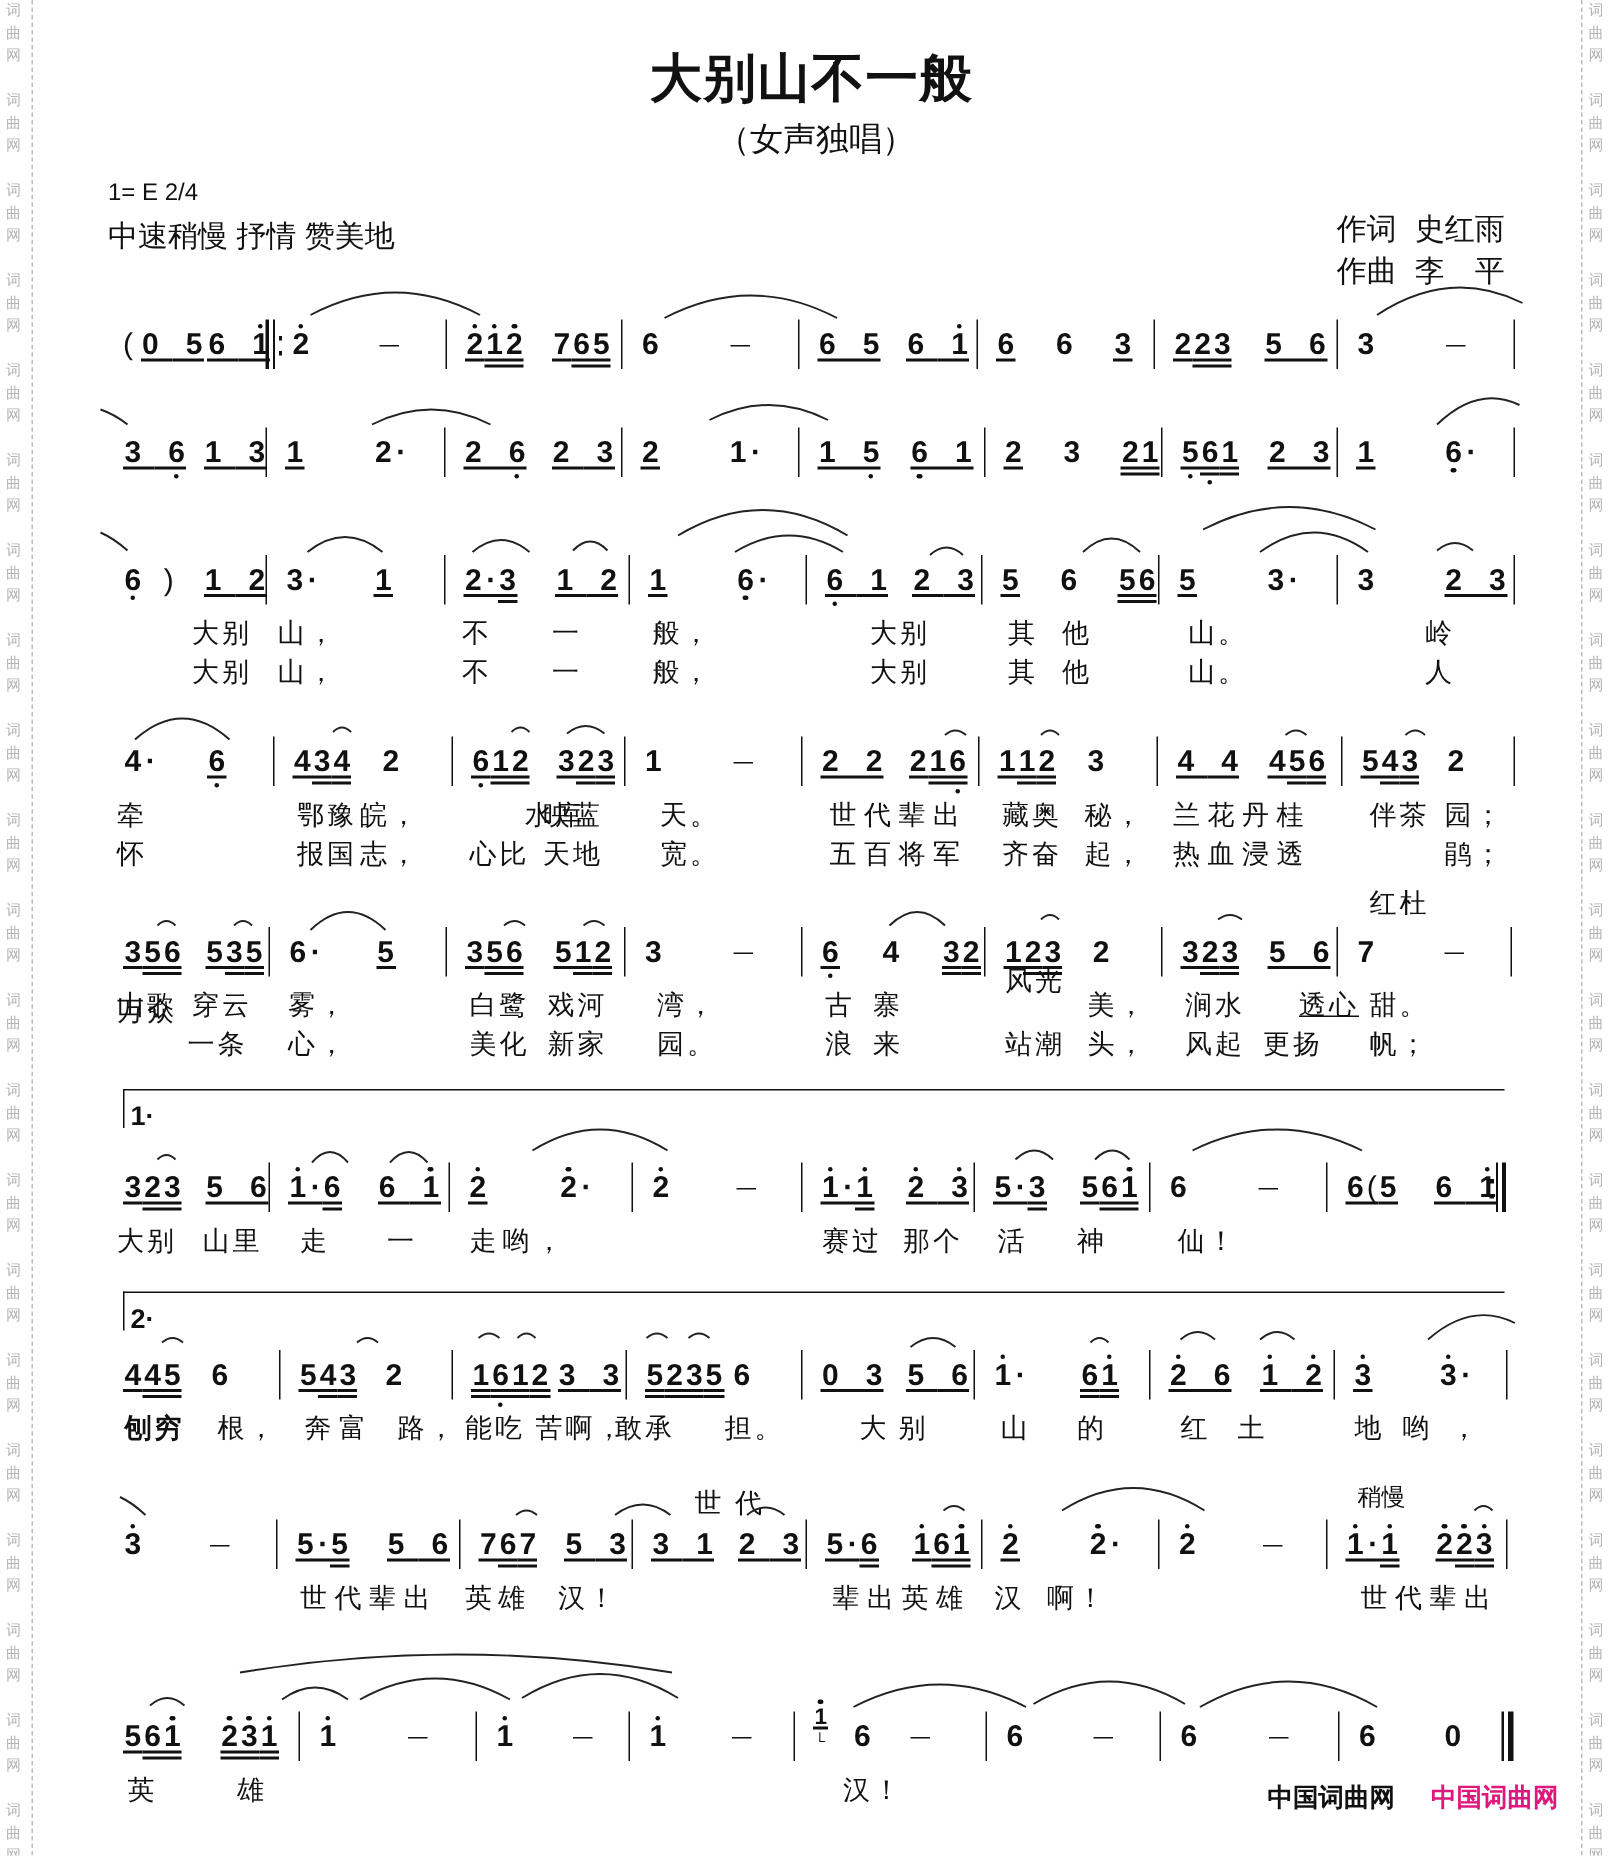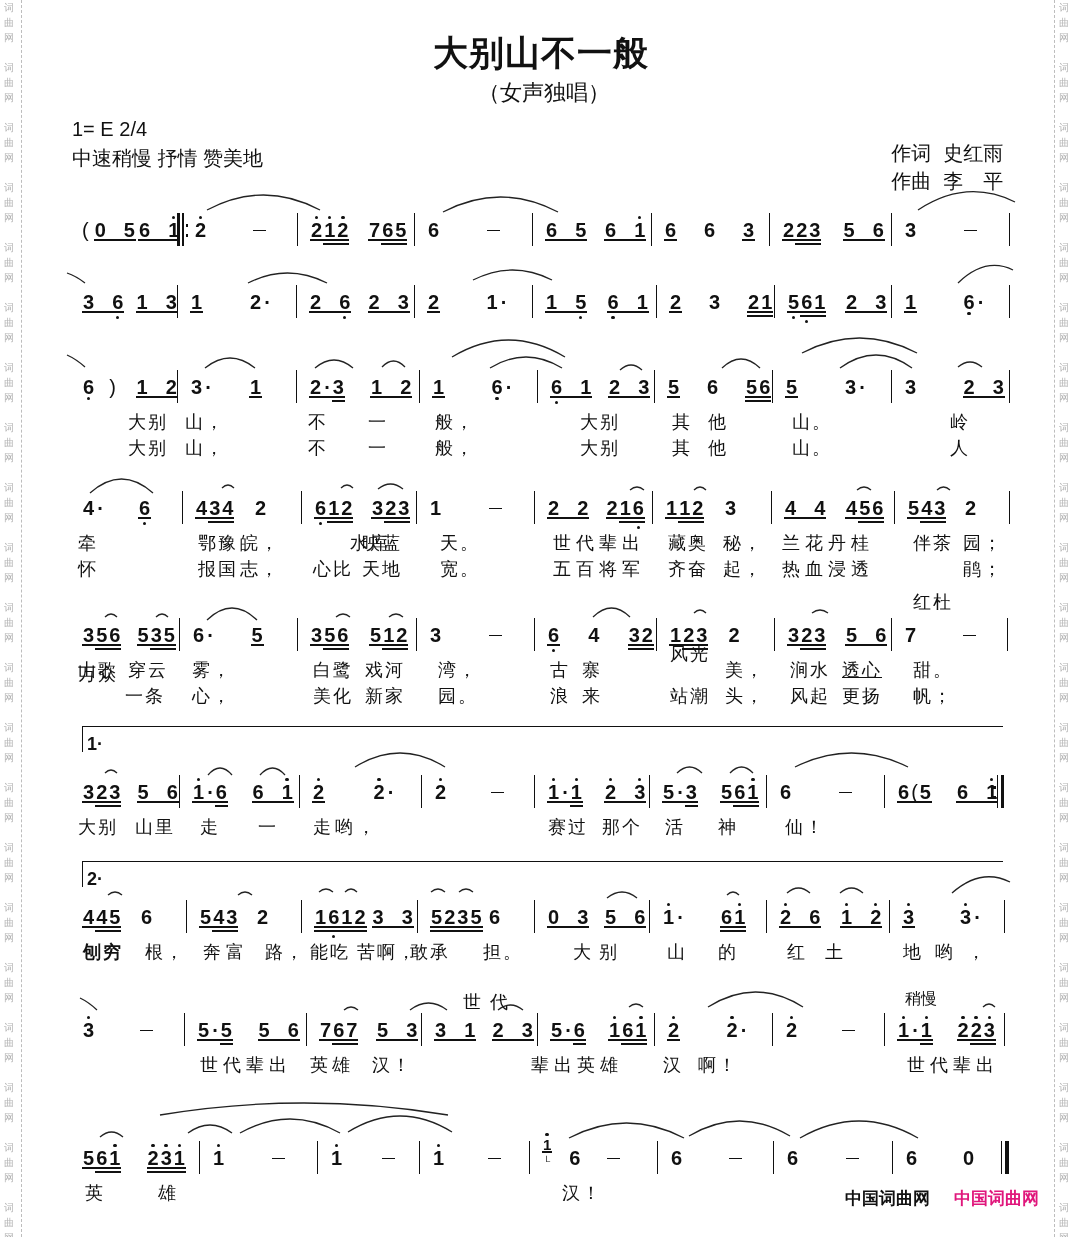--- a/index.html
+++ b/index.html
@@ -4,21 +4,21 @@
 <style>
   html,body{margin:0;padding:0;background:#fff;}
   body{width:1074px;height:1237px;position:relative;overflow:hidden;color:#111;font-family:"Liberation Sans","DejaVu Sans",sans-serif;}
   .margin-line{position:absolute;top:0;height:1237px;width:0;border-left:1px dashed #bdbdbd;}
   .wm-host{position:absolute;top:0;width:14px;height:1237px;}
   .wm-cell{position:absolute;left:0;width:14px;display:flex;flex-direction:column;align-items:center;}
   .wm-char{font-size:10px;line-height:15px;color:#b4b4b4;}
 
   .title{position:absolute;top:33px;left:4px;width:1074px;text-align:center;font-size:35px;font-weight:bold;letter-spacing:1px;line-height:40px;}
   .subtitle{position:absolute;top:80px;left:7px;width:1074px;text-align:center;font-size:22px;line-height:26px;}
-  .key{position:absolute;left:72px;top:117px;font-size:20px;line-height:24px;}
+  .key{position:absolute;left:72px;top:117px;font-size:16px;line-height:24px;}
   .expression{position:absolute;left:72px;top:146px;font-size:20px;line-height:24px;}
   .credit{position:absolute;left:880px;font-size:20px;line-height:24px;white-space:pre;}
   .credit .nm{margin-left:12px;}
 
   #score{position:absolute;left:0;top:0;width:1074px;height:1237px;}
   .row{position:absolute;display:flex;}
   .measure{position:relative;flex:none;height:33px;padding-top:4px;box-sizing:border-box;display:flex;align-items:center;border-right:1.6px solid #111;}
   .measure.bar-repeat-start,.measure.bar-repeat-end,.measure.bar-final,.measure.bar-none{border-right:none;}
   .beat{flex:1 1 0;min-width:0;display:flex;align-items:flex-end;padding-left:12px;box-sizing:border-box;}
   .group{display:inline-flex;align-items:flex-end;}
@@ -1213,21 +1213,21 @@
     <span class="lyric" style="left: 128px; top: 660px;">穿云</span>
     <span class="lyric" style="left: 192px; top: 660px;">雾，</span>
     <span class="lyric" style="left: 313px; top: 660px;">白鹭</span>
     <span class="lyric" style="left: 365px; top: 660px;">戏河</span>
     <span class="lyric" style="left: 438px; top: 660px;">湾，</span>
     <span class="lyric" style="left: 550px; top: 660px;">古</span>
     <span class="lyric" style="left: 582px; top: 660px;">寨</span>
     <span class="lyric" style="left: 670px; top: 644px;">风光</span>
     <span class="lyric" style="left: 725px; top: 660px;">美，</span>
     <span class="lyric" style="left: 790px; top: 660px;">涧水</span>
-    <span class="lyric" style="left: 842px; top: 660px; text-decoration: underline;">透心</span>
+    <span class="lyric" style="left: 866px; top: 660px; text-decoration: underline;">透心</span>
     <span class="lyric" style="left: 913px; top: 660px;">甜。</span>
     <span class="lyric" style="left: 78px; top: 664px;">万众</span>
     <span class="lyric" style="left: 125px; top: 686px;">一条</span>
     <span class="lyric" style="left: 192px; top: 686px;">心，</span>
     <span class="lyric" style="left: 313px; top: 686px;">美化</span>
     <span class="lyric" style="left: 365px; top: 686px;">新家</span>
     <span class="lyric" style="left: 438px; top: 686px;">园。</span>
     <span class="lyric" style="left: 550px; top: 686px;">浪</span>
     <span class="lyric" style="left: 582px; top: 686px;">来</span>
     <span class="lyric" style="left: 670px; top: 686px;">站潮</span>
@@ -1783,21 +1783,21 @@
               <span class="glyph">3<span class="dot-a"></span></span>
             </span>
           </span>
         </div>
       </div>
     </div>
     <span class="lyric" style="left: 200px; top: 1055px; letter-spacing: 5px;">世代辈出</span>
     <span class="lyric" style="left: 310px; top: 1055px; letter-spacing: 4px;">英雄</span>
     <span class="lyric" style="left: 372px; top: 1055px;">汉！</span>
     <span class="lyric" style="left: 463px; top: 992px; letter-spacing: 9px;">世代</span>
-    <span class="lyric" style="left: 531px; top: 1055px; letter-spacing: 5px; text-align: right;">辈出英雄</span>
+    <span class="lyric" style="left: 555px; top: 1055px; letter-spacing: 5px; text-align: right;">辈出英雄</span>
     <span class="lyric" style="left: 663px; top: 1055px;">汉</span>
     <span class="lyric" style="left: 698px; top: 1055px;">啊！</span>
     <span class="lyric" style="left: 907px; top: 1055px; letter-spacing: 5px;">世代辈出</span>
     <div class="row" style="top: 1141px; left: 70px;">
       <div class="measure bar-single" style="width: 130px;">
         <div class="beat">
           <span class="group tight">
             <span class="note u1">
               <span class="glyph">5</span>
             </span>

